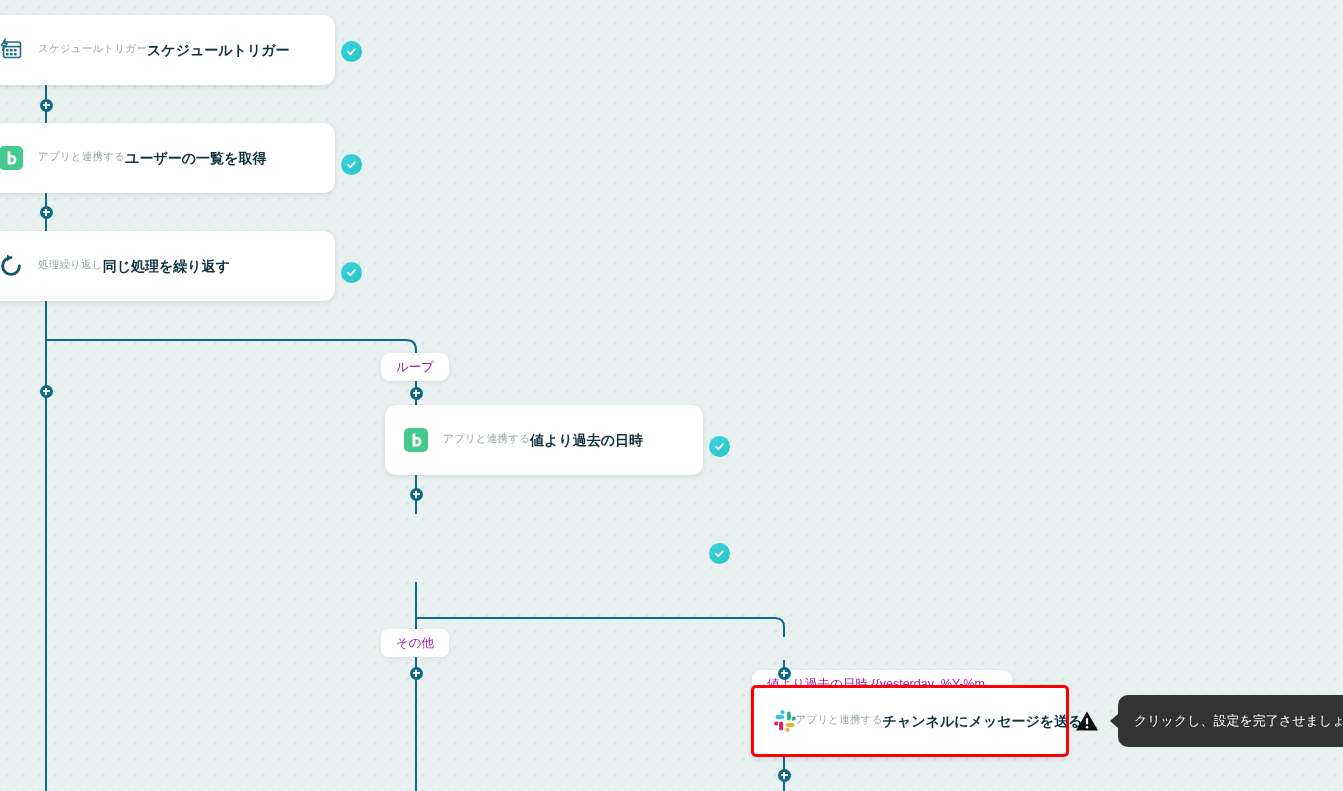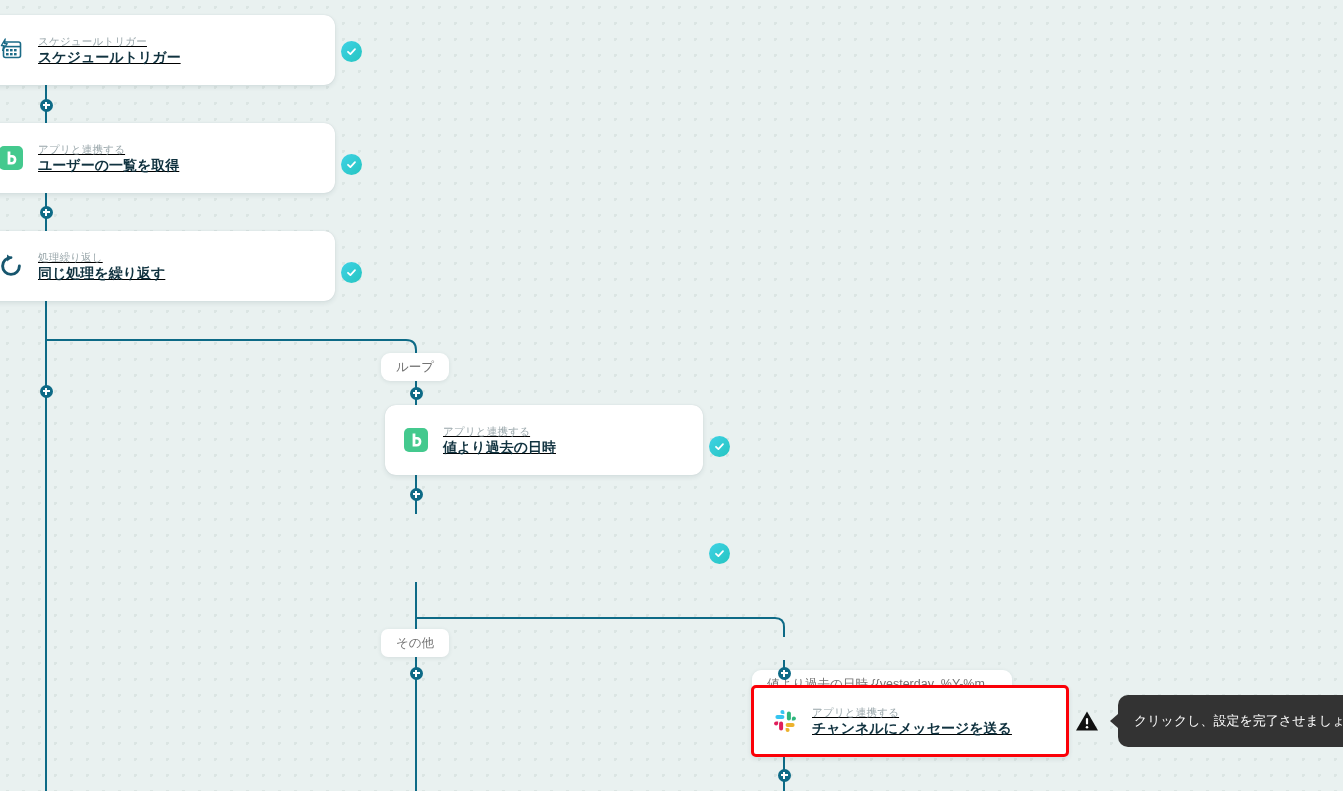--- a/index.html
+++ b/index.html
@@ -55,24 +55,23 @@
     height: 30px;
     flex: 0 0 30px;
     margin-left: 16px;
     margin-right: 12px;
     display: flex;
     align-items: center;
     justify-content: center;
   }
   .node-text {
     display: flex;
-    flex-direction: column;
+    flex-direction: row;
     justify-content: center;
     min-width: 0;
-    text-decoration: underline;
   }
   .node-kicker {
     font-size: 10.5px;
     color: #9aa7ab;
     line-height: 14px;
     letter-spacing: .2px;
     white-space: nowrap;
   }
   .node-title {
     font-size: 14px;
@@ -120,21 +119,21 @@
   
   .pill {
     position: absolute;
     background: #ffffff;
     border-radius: 9px;
     height: 28px;
     display: flex;
     align-items: center;
     padding: 3px 15px;
     font-size: 12.5px;
-    color: #737373;
+    color: #a21caf;
     white-space: nowrap;
     box-shadow: 0 1px 4px rgba(32, 60, 70, 0.10);
     box-sizing: border-box;
   }
 
   
   .warn-icon {
     position: absolute;
     width: 24px;
     height: 24px;

